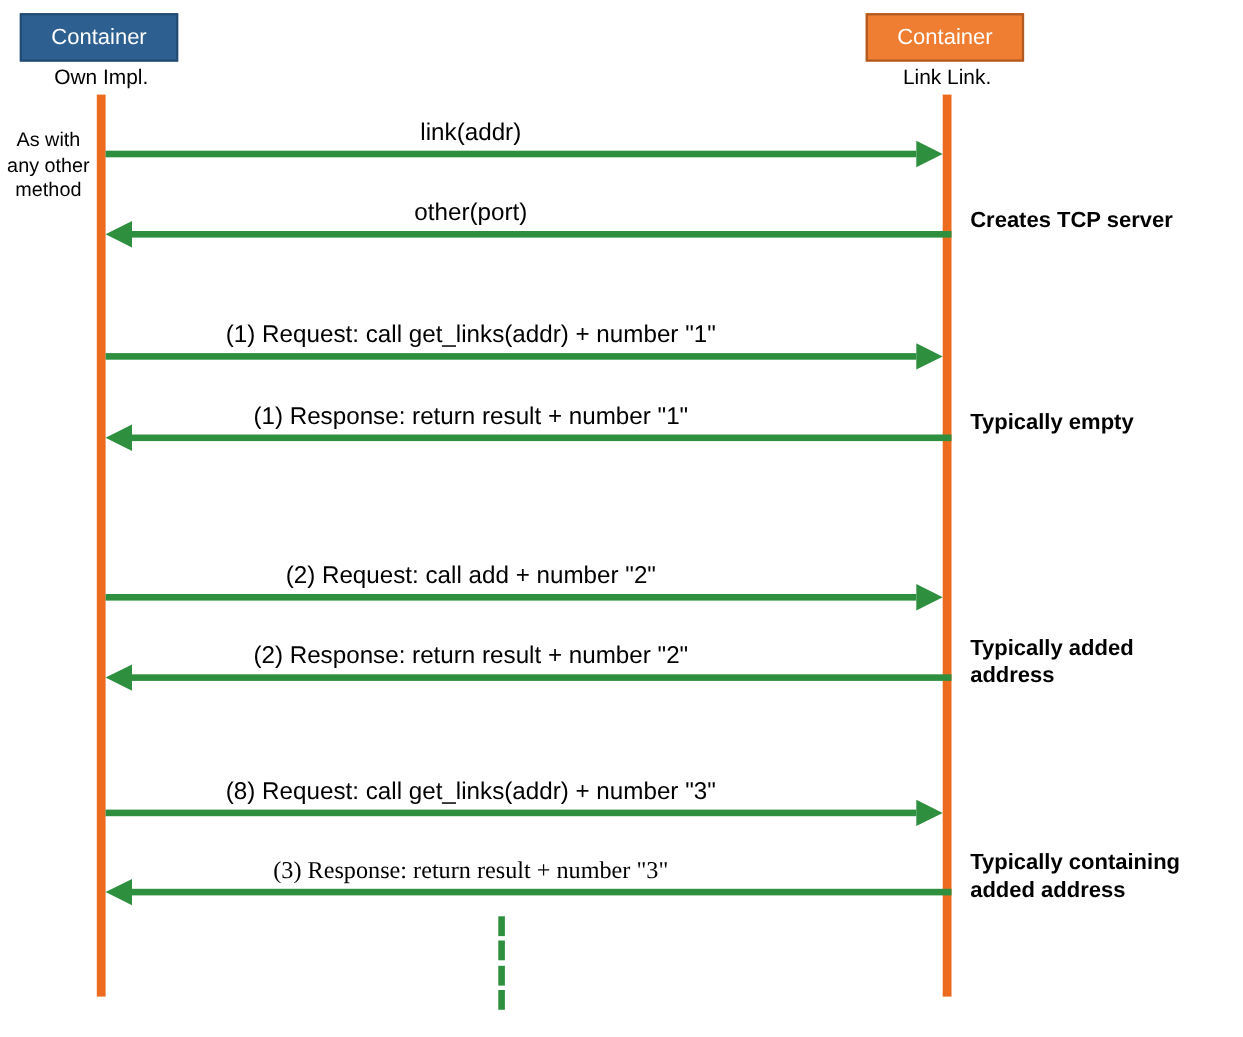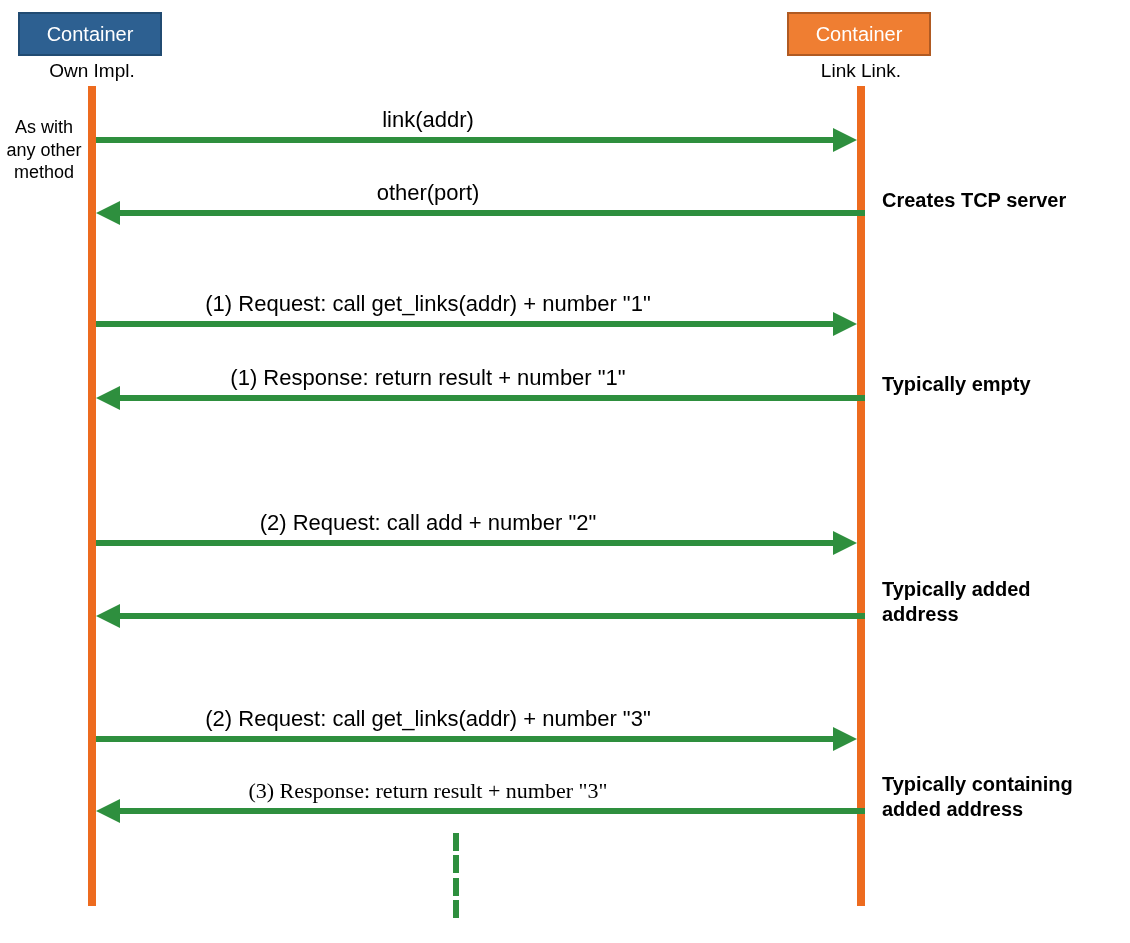--- a/index.html
+++ b/index.html
@@ -146,25 +146,26 @@
 
   <div class="msg-label center-label" style="top:365px;">(1) Response: return result + number "1"</div>
   <div class="arrow-line" style="left:120px; top:395px; width:745px;"></div>
   <div class="arrow-head-left" style="left:96px; top:386px;"></div>
   <div class="right-note" style="top:372px;">Typically empty</div>
 
   <div class="msg-label center-label" style="top:510px;">(2) Request: call add + number "2"</div>
   <div class="arrow-line" style="left:96px; top:540px; width:737px;"></div>
   <div class="arrow-head-right" style="left:833px; top:531px;"></div>
 
+  <div class="msg-label center-label" style="top:583px;">(2) Response: return result + number "2"</div>
   <div class="arrow-line" style="left:120px; top:613px; width:745px;"></div>
   <div class="arrow-head-left" style="left:96px; top:604px;"></div>
   <div class="right-note" style="top:577px;">Typically added address</div>
 
-  <div class="msg-label center-label" style="top:706px;">(2) Request: call get_links(addr) + number "3"</div>
+  <div class="msg-label center-label" style="top:706px;">(8) Request: call get_links(addr) + number "3"</div>
   <div class="arrow-line" style="left:96px; top:736px; width:737px;"></div>
   <div class="arrow-head-right" style="left:833px; top:727px;"></div>
 
   <div class="msg-label center-label" style="top:778px;font-family:Liberation Serif, serif;">(3) Response: return result + number "3"</div>
   <div class="arrow-line" style="left:120px; top:808px; width:745px;"></div>
   <div class="arrow-head-left" style="left:96px; top:799px;"></div>
   <div class="right-note" style="top:772px;">Typically containing added address</div>
 
   <div class="dash-col">
     <div class="seg"></div>

